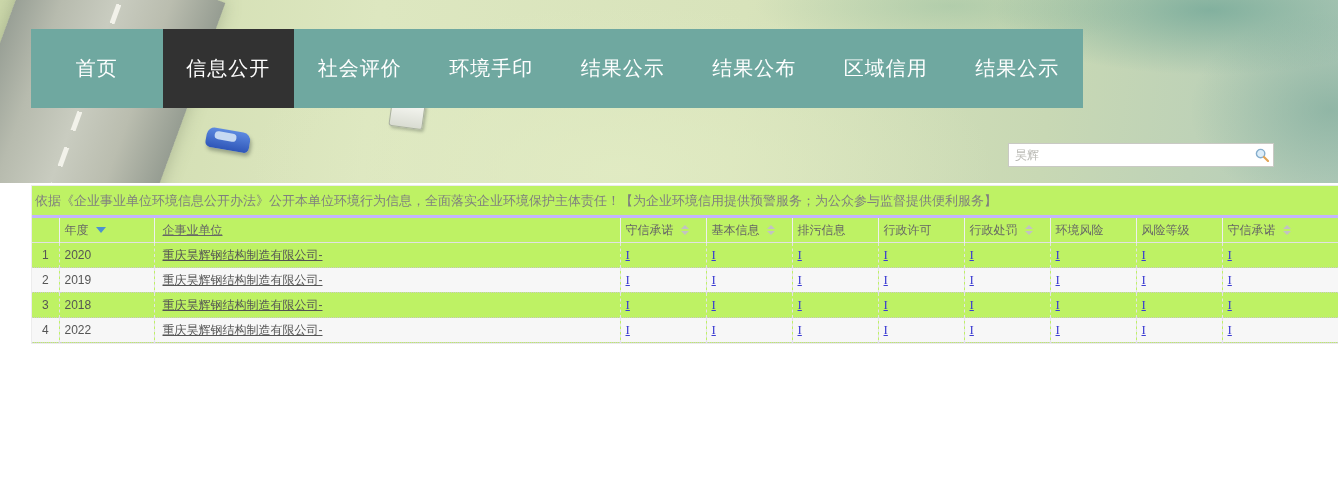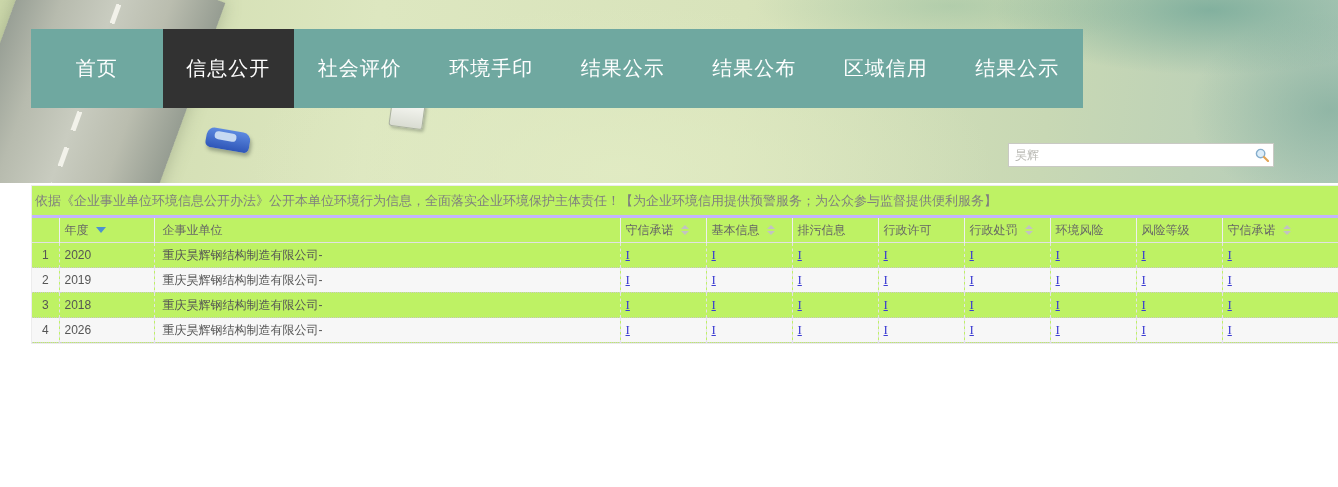--- a/index.html
+++ b/index.html
@@ -93,21 +93,21 @@
     font-size:12px; padding:0 0 0 5px;
   }
   .grid thead tr { height:26px; border-top:3px solid #c4b5fd; border-bottom:1px solid #e2e2e2; }
   .grid thead th { color:#666; border-right:1px solid #efefef; }
   .grid thead th:last-child { border-right:none; }
   .grid tbody tr { height:25px; border-bottom:1px dotted #c9c9c9; }
   .grid tbody tr:nth-child(even) { background:#f7f7f7; }
   .grid tbody td { color:#555; border-right:1px dashed #e3e3e3; }
   .grid tbody td:last-child { border-right:none; }
   .c-idx { text-align:center !important; color:#777; padding-left:0 !important; }
-  .c-comp { padding-left:8px !important; }
+  .c-comp { padding-left:8px !important;text-decoration:underline; }
 
   a.ilink {
     font-family:"Liberation Serif","DejaVu Serif",serif;
     color:var(--link); text-decoration:underline; font-size:13px; cursor:pointer;
   }
 
   .th-flex { display:inline-flex; align-items:center; }
   .tri-down {
     width:0; height:0; margin-left:7px; display:inline-block;
     border-left:5px solid transparent; border-right:5px solid transparent;
@@ -257,21 +257,21 @@
         <td><a class="ilink">I</a></td>
         <td><a class="ilink">I</a></td>
         <td><a class="ilink">I</a></td>
         <td><a class="ilink">I</a></td>
         <td><a class="ilink">I</a></td>
         <td><a class="ilink">I</a></td>
         <td><a class="ilink">I</a></td>
       </tr>
       <tr>
         <td class="c-idx">4</td>
-        <td>2026</td>
+        <td>2022</td>
         <td class="c-comp">重庆昊辉钢结构制造有限公司-</td>
         <td><a class="ilink">I</a></td>
         <td><a class="ilink">I</a></td>
         <td><a class="ilink">I</a></td>
         <td><a class="ilink">I</a></td>
         <td><a class="ilink">I</a></td>
         <td><a class="ilink">I</a></td>
         <td><a class="ilink">I</a></td>
         <td><a class="ilink">I</a></td>
       </tr>

